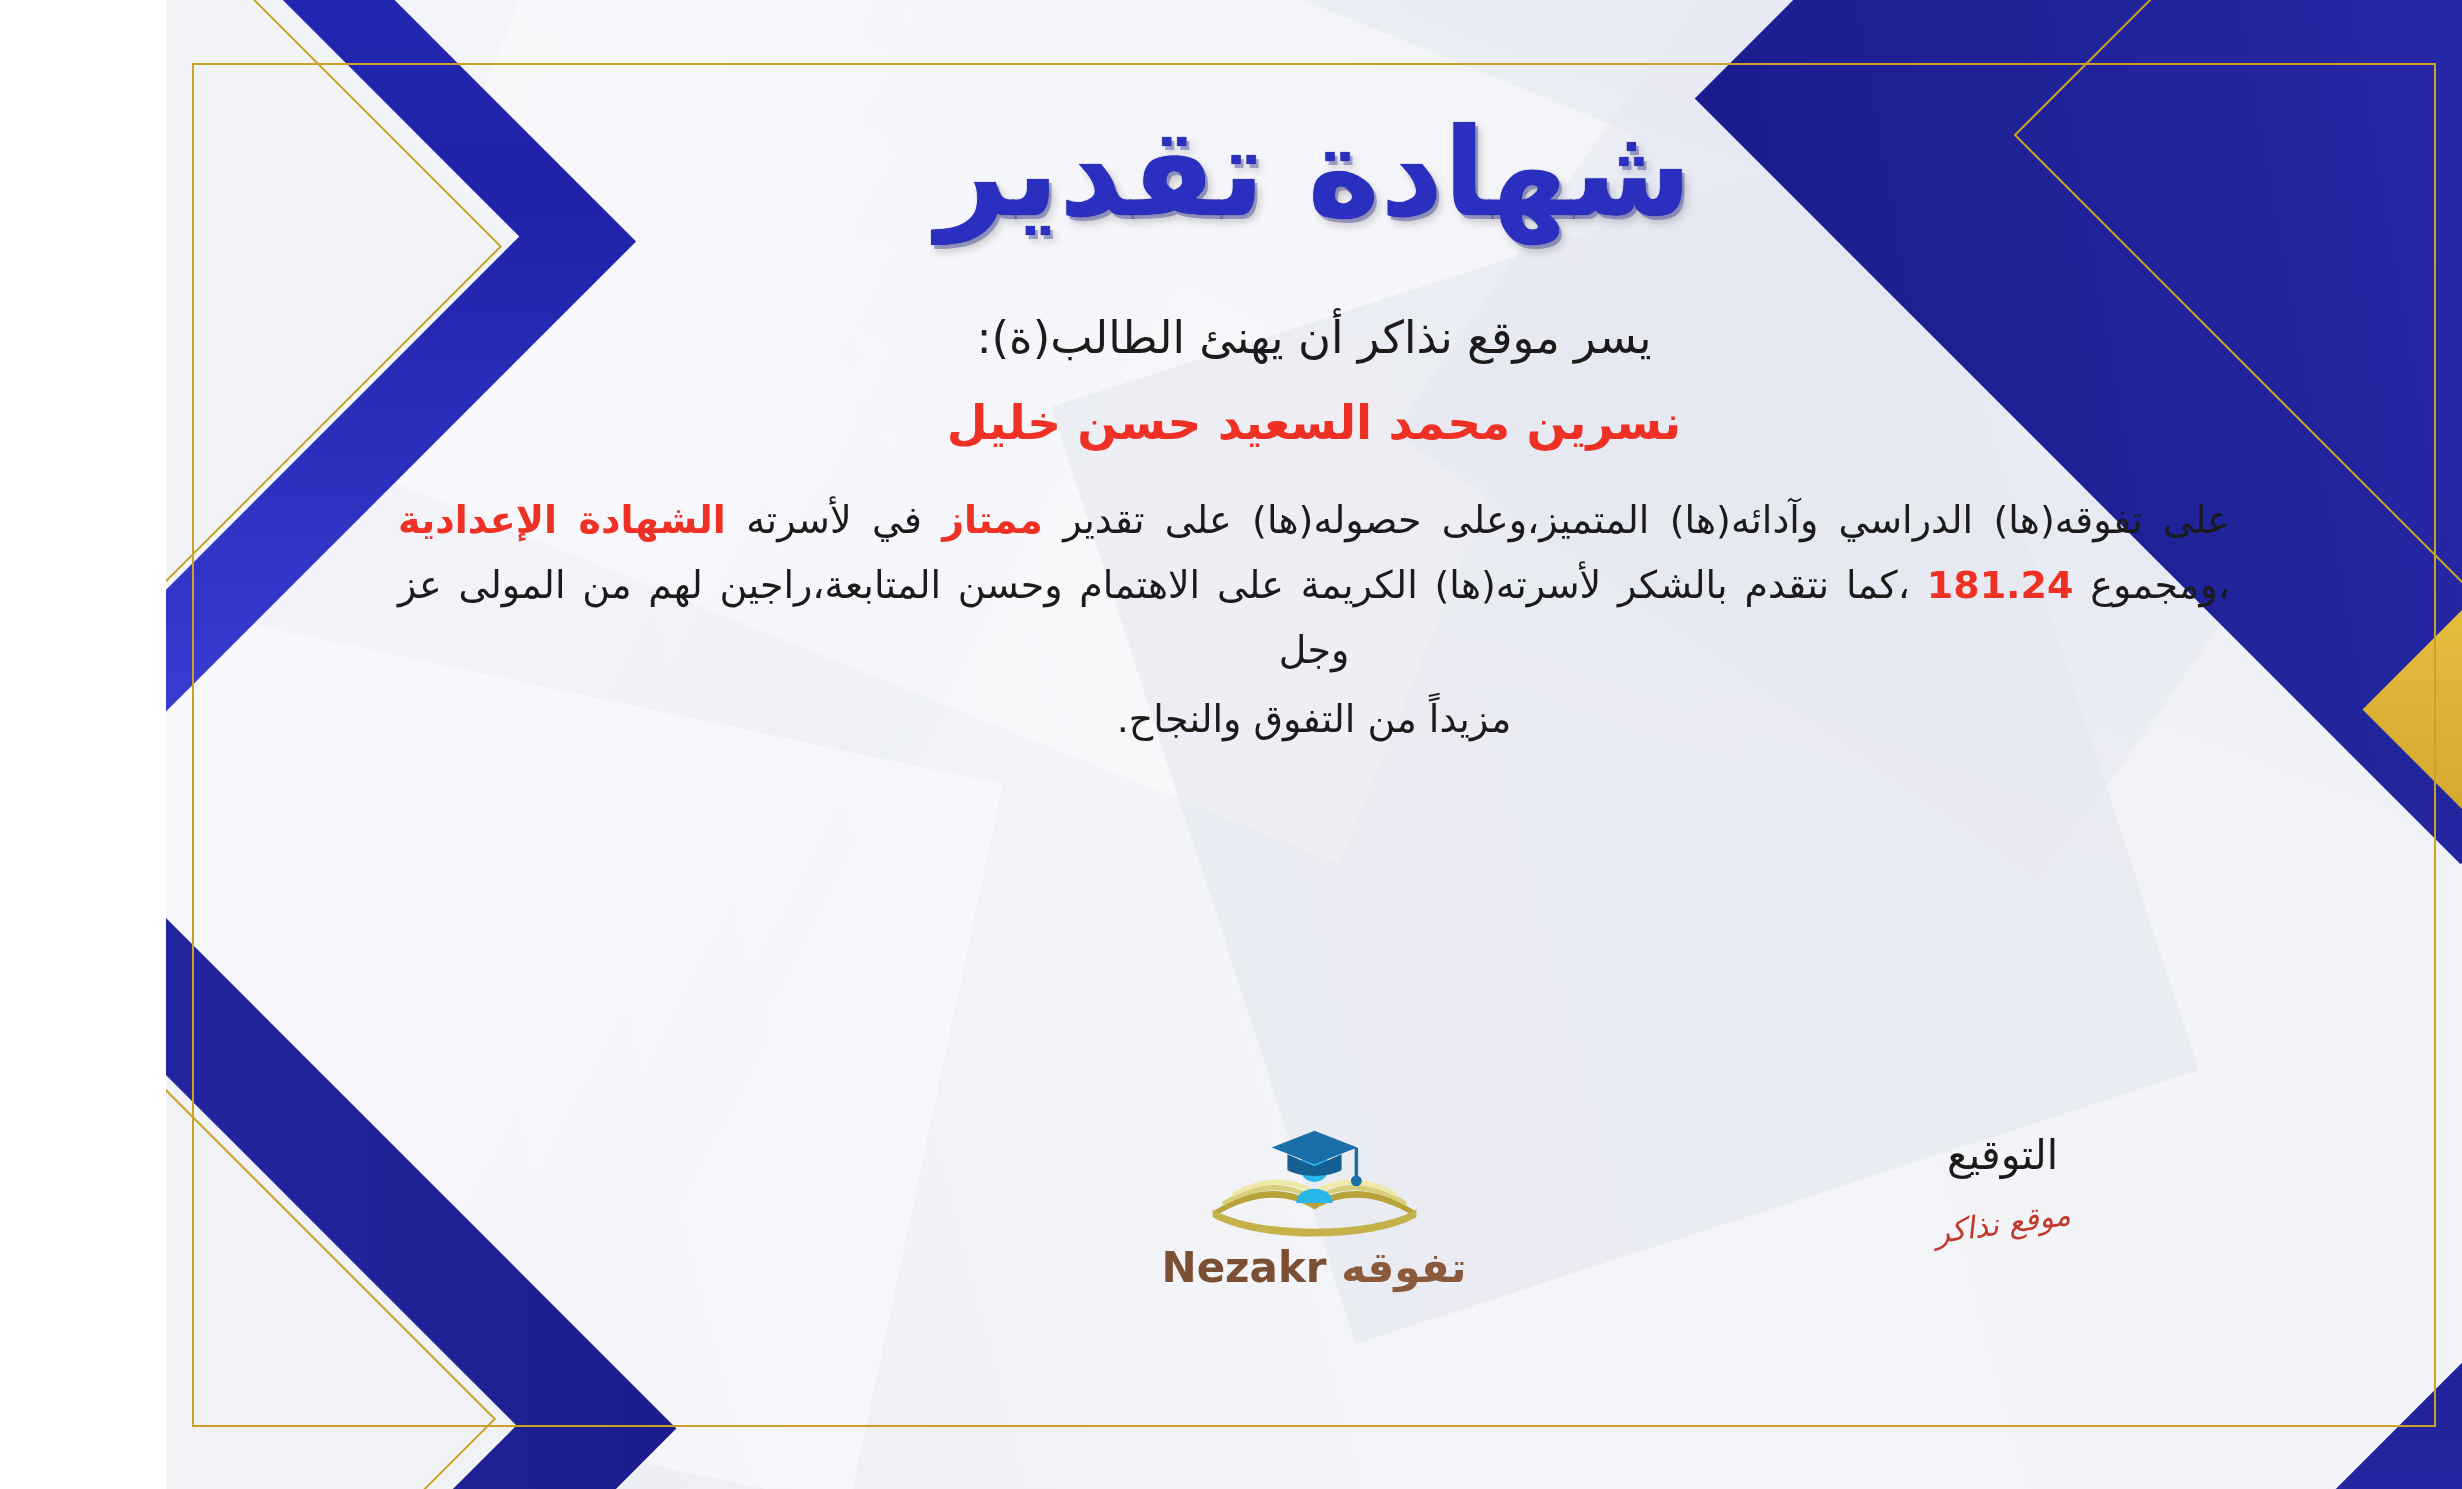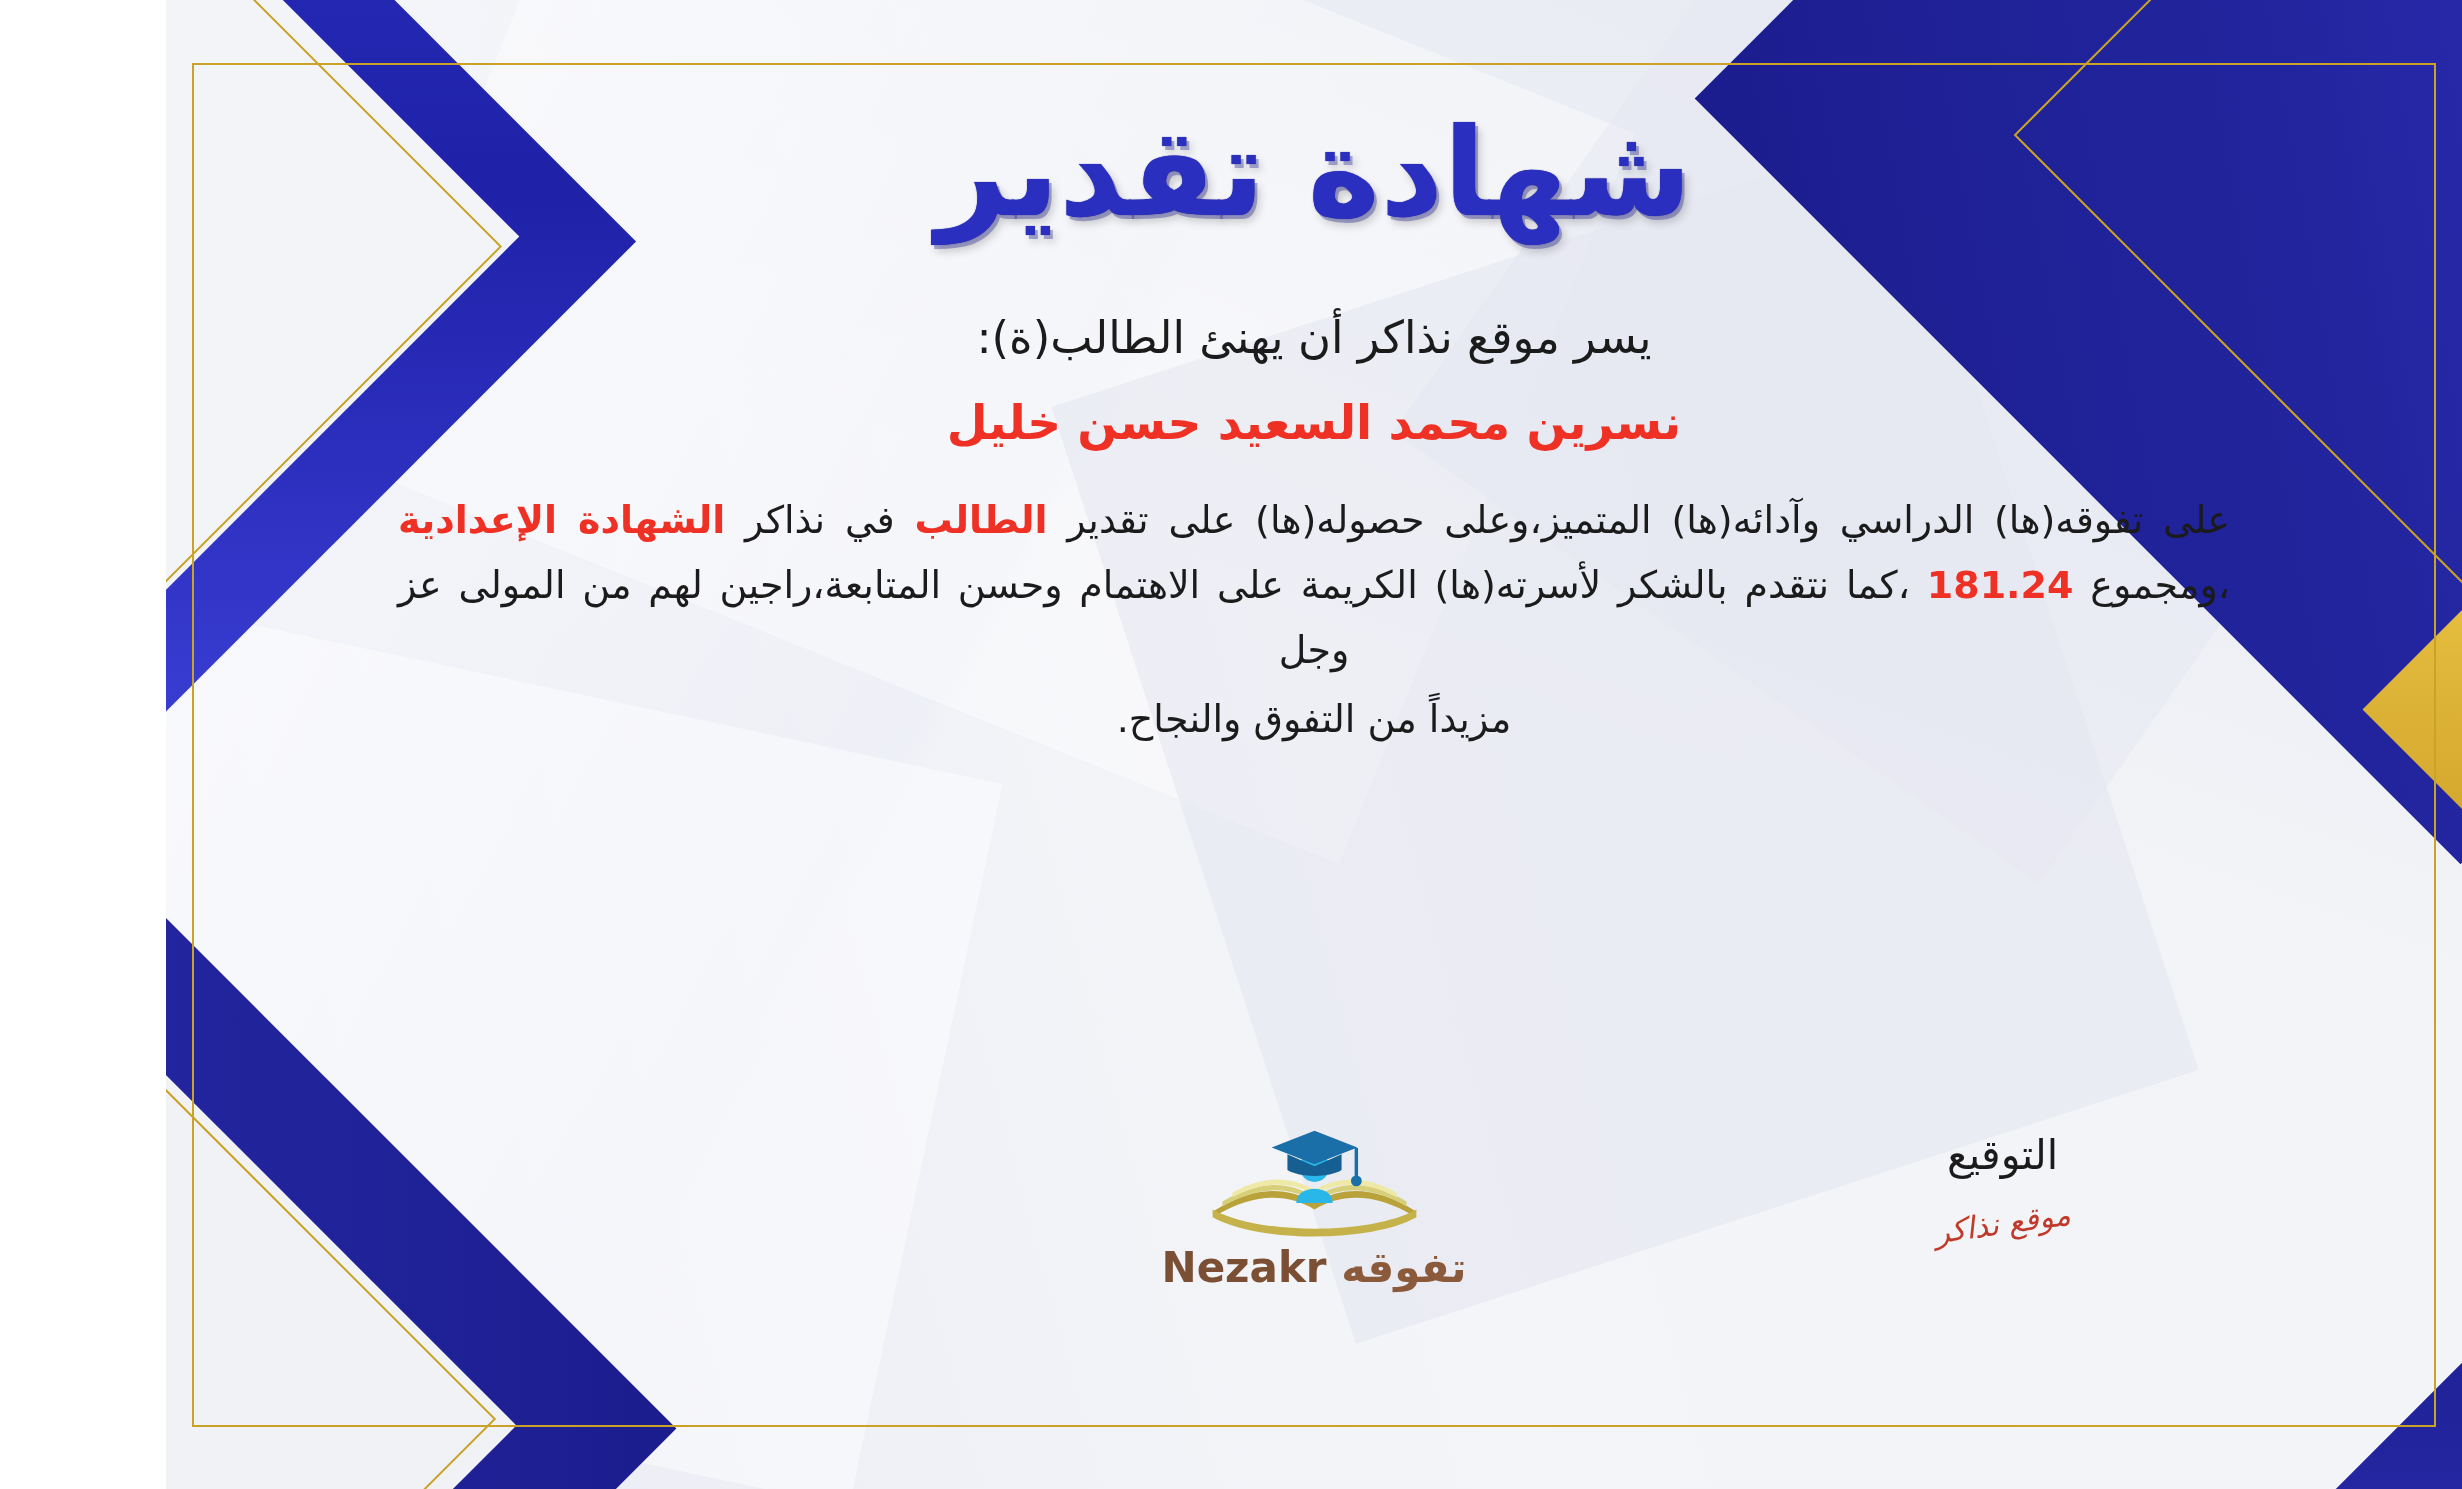--- a/index.html
+++ b/index.html
@@ -287,22 +287,22 @@
   <div class="content">
 
     <div class="title">شهادة تقدير</div>
 
     <div class="intro">يسر موقع نذاكر أن يهنئ الطالب(ة):</div>
 
     <div class="student-name">نسرين محمد السعيد حسن خليل</div>
 
     <div class="body-text">
       <span>على تفوقه(ها) الدراسي وآدائه(ها) المتميز،وعلى حصوله(ها) على تقدير</span>
-      <span class="hl">الطالب</span>
-      <span>في نذاكر</span>
+      <span class="hl">ممتاز</span>
+      <span>في لأسرته</span>
       <span class="hl">الشهادة الإعدادية</span>
       <span>،ومجموع</span>
       <span class="hl">181.24</span>
       <span>،كما نتقدم بالشكر لأسرته(ها) الكريمة على الاهتمام وحسن المتابعة،راجين لهم من المولى عز وجل</span>
       <span class="last-line">مزيداً من التفوق والنجاح.</span>
     </div>
 
     <div class="footer">
 
       <div class="signature-block">

